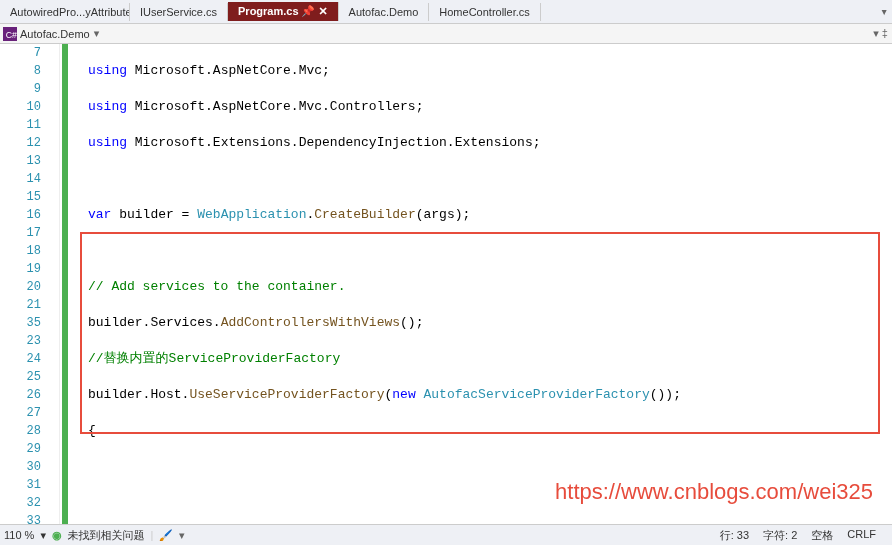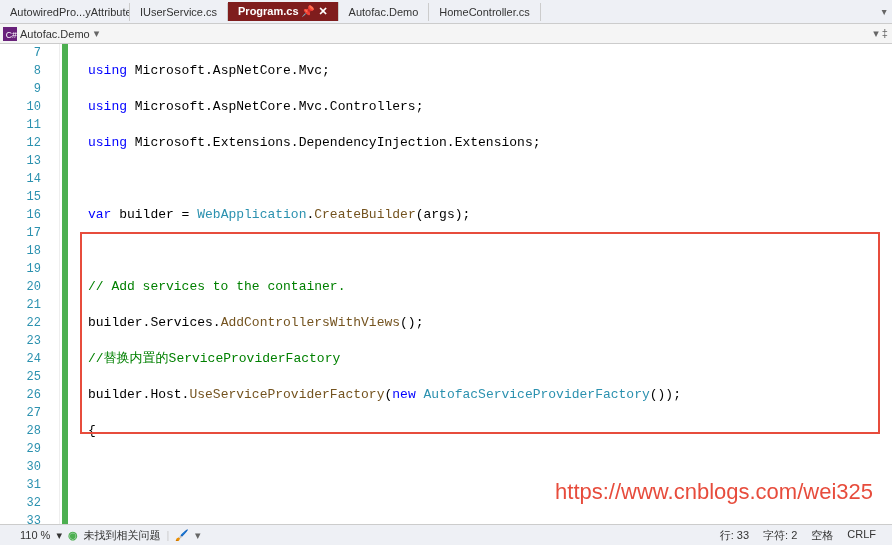--- a/index.html
+++ b/index.html
@@ -21,21 +21,21 @@
 .code{flex:1;line-height:18px;white-space:pre;overflow:hidden;position:relative;padding-left:4px}
 .code .line{height:18px}
 .kw{color:#0000ff}
 .type{color:#2b91af}
 .cmt{color:#008000}
 .txt{color:#000}
 .fn{color:#74531f}
 .highlight-box{position:absolute;border:2px solid #e74c3c;left:80px;top:188px;width:800px;height:202px;pointer-events:none;z-index:5}
 .watermark{position:absolute;right:19px;bottom:40px;color:#e74c3c;font-size:22px;font-family:Arial,sans-serif;z-index:10;font-weight:400}
 .status{position:absolute;bottom:0;left:0;right:0;height:21px;background:#eef0f5;border-top:1px solid #ccc;display:flex;align-items:center;font-size:11px;font-family:"Segoe UI",sans-serif;color:#333}
-.status-left{display:flex;align-items:center;gap:6px;padding-left:20px}
+.status-left{display:flex;align-items:center;gap:6px;padding-left:4px}
 .status-right{margin-left:auto;display:flex;gap:14px;padding-right:16px}
 .zoom{color:#333}
 .check{color:#4caf50;font-weight:bold}
 svg{display:block}
 </style>
 </head>
 <body>
 
 <div class="tabs">
   <div class="tab cut" style="width:130px">AutowiredPro...yAttribute.cs</div>
@@ -68,21 +68,21 @@
       <div class="ln">12</div>
       <div class="ln">13</div>
       <div class="ln">14</div>
       <div class="ln">15</div>
       <div class="ln">16</div>
       <div class="ln">17</div>
       <div class="ln">18</div>
       <div class="ln">19</div>
       <div class="ln">20</div>
       <div class="ln">21</div>
-      <div class="ln">22</div>
+      <div class="ln">35</div>
       <div class="ln">23</div>
       <div class="ln">24</div>
       <div class="ln">25</div>
       <div class="ln">26</div>
       <div class="ln">27</div>
       <div class="ln">28</div>
       <div class="ln">29</div>
       <div class="ln">30</div>
       <div class="ln">31</div>
       <div class="ln">32</div>

